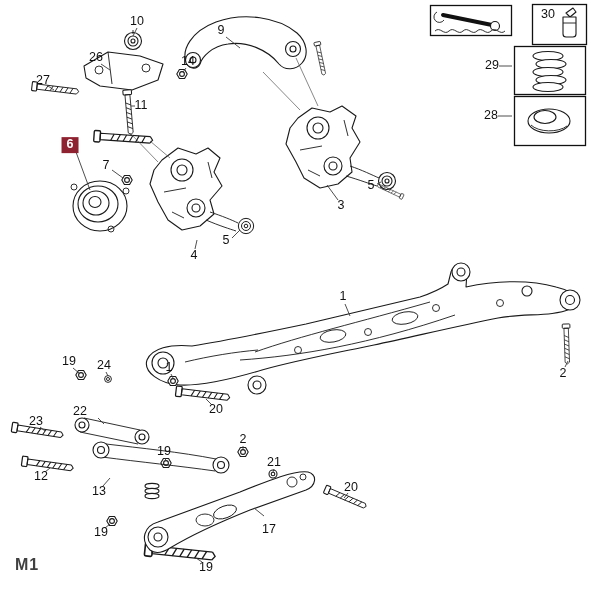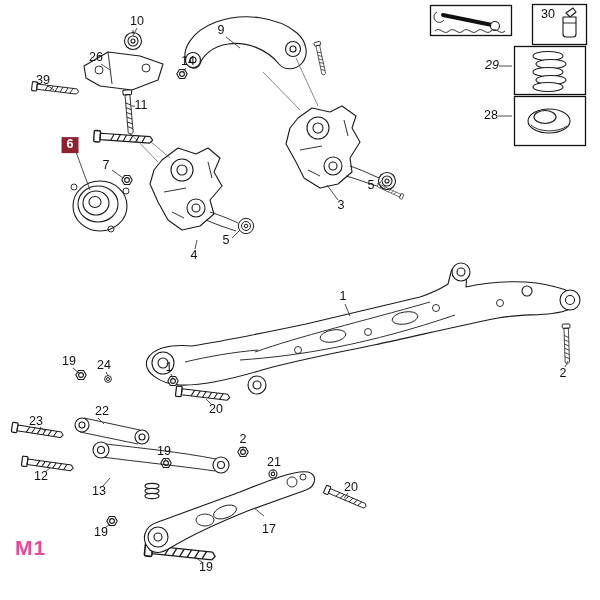--- a/index.html
+++ b/index.html
@@ -10,22 +10,22 @@
   .part{fill:#ffffff;stroke:#1a1a1a;stroke-width:1.1;stroke-linejoin:round}
   .detail{fill:none;stroke:#1a1a1a;stroke-width:0.9}
   .construction{stroke:#555;stroke-width:0.7;fill:none}
   .lbox{fill:#ffffff;stroke:#111;stroke-width:1.3}
   #leader-lines line{stroke:#3a3a3a;stroke-width:0.9}
   #callout-layer{position:absolute;left:0;top:0;width:600px;height:436px;pointer-events:none}
   .callout{position:absolute;transform:translate(-50%,-50%);font-size:12.5px;color:#111;
            line-height:1.1;padding:1px 2px;white-space:nowrap;cursor:pointer;
            pointer-events:auto;user-select:none}
   .callout.highlighted{padding:1px 5px;font-weight:bold}
-  #drawing-code{position:absolute;left:15px;top:536px;font-size:21px;font-weight:bold;
-                color:#ec4899;letter-spacing:1px}
+  #drawing-code{position:absolute;left:15px;top:556px;font-size:16px;font-weight:bold;
+                color:#404040;letter-spacing:1px}
 </style>
 </head>
 <body>
 
 <div class="stage">
 
   <svg class="diagram" width="600" height="600" viewBox="0 0 600 600">
 
     <defs>
       <g id="bolt">
@@ -251,44 +251,44 @@
         <line x1="499" y1="66" x2="512" y2="66"></line>
         <line x1="498" y1="116" x2="512" y2="116"></line>
       </g>
   </svg>
 
   <div id="callout-layer">
       <div class="callout" style="left: 137px; top: 22px;">10</div>
       <div class="callout" style="left: 221px; top: 31px;">9</div>
       <div class="callout" style="left: 188px; top: 62px;">14</div>
       <div class="callout" style="left: 96px; top: 58px;">26</div>
-      <div class="callout" style="left: 43px; top: 81px;">39</div>
+      <div class="callout" style="left: 43px; top: 81px;">27</div>
       <div class="callout" style="left: 141px; top: 106px;">11</div>
       <div class="callout highlighted" style="left: 70px; top: 145px; background: rgb(143, 34, 48); color: rgb(255, 255, 255);">6</div>
       <div class="callout" style="left: 106px; top: 166px;">7</div>
       <div class="callout" style="left: 341px; top: 206px;">3</div>
       <div class="callout" style="left: 371px; top: 186px;">5</div>
       <div class="callout" style="left: 226px; top: 241px;">5</div>
       <div class="callout" style="left: 194px; top: 256px;">4</div>
       <div class="callout" style="left: 343px; top: 297px;">1</div>
       <div class="callout" style="left: 563px; top: 374px;">2</div>
       <div class="callout" style="left: 69px; top: 362px;">19</div>
       <div class="callout" style="left: 104px; top: 366px;">24</div>
       <div class="callout" style="left: 169px; top: 368px;">1</div>
-      <div class="callout" style="left: 102px; top: 412px;">22</div>
+      <div class="callout" style="left: 80px; top: 412px;">22</div>
       <div class="callout" style="left: 216px; top: 410px;">20</div>
       <div class="callout" style="left: 36px; top: 422px;">23</div>
       <div class="callout" style="left: 243px; top: 440px;">2</div>
       <div class="callout" style="left: 164px; top: 452px;">19</div>
       <div class="callout" style="left: 274px; top: 463px;">21</div>
       <div class="callout" style="left: 41px; top: 477px;">12</div>
       <div class="callout" style="left: 99px; top: 492px;">13</div>
       <div class="callout" style="left: 269px; top: 522px; margin-top: 8px;">17</div>
       <div class="callout" style="left: 101px; top: 533px;">19</div>
       <div class="callout" style="left: 351px; top: 488px;">20</div>
       <div class="callout" style="left: 206px; top: 568px;">19</div>
-      <div class="callout" style="left: 492px; top: 66px; font-style: italic;">29</div>
+      <div class="callout" style="left: 492px; top: 66px;">29</div>
       <div class="callout" style="left: 491px; top: 116px;">28</div>
       <div class="callout" style="left: 548px; top: 15px;">30</div>
     </div>
 
   <div id="drawing-code">M1</div>
 </div>
 
 </body></html>

